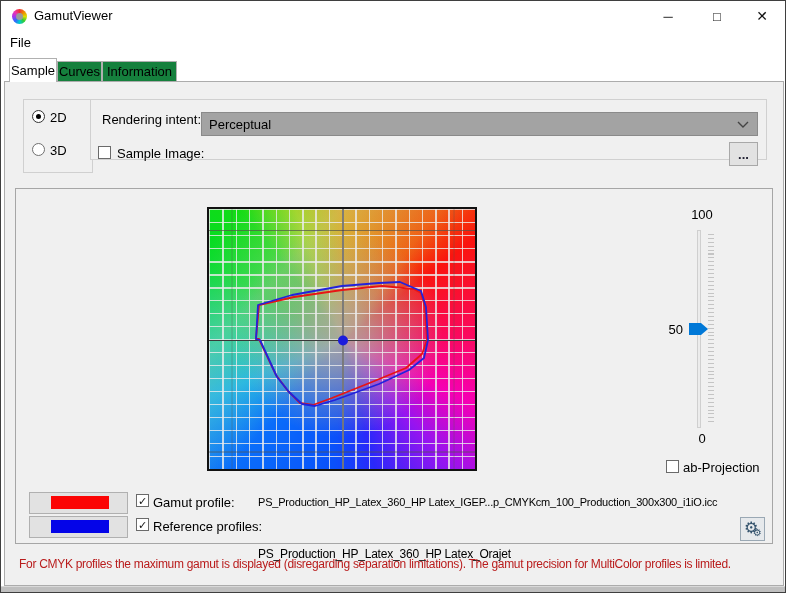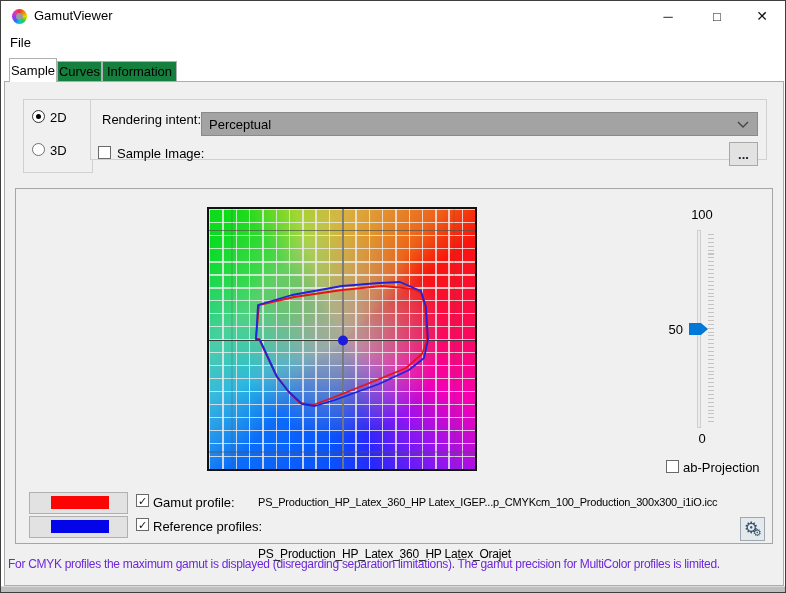--- a/index.html
+++ b/index.html
@@ -95,21 +95,21 @@
   #val-profile-sample { position:absolute; left:242px; top:307px; font-size:11px; letter-spacing:-0.2px; }
   #cb-profile-ref { left:120px; top:329px; }
   #lbl-profile-ref { position:absolute; left:137px; top:330px; }
   #val-profile-ref { position:absolute; left:242px; top:331px; font-size:12px; letter-spacing:-0.2px;margin-top:27px; }
 
   #btn-gear { position:absolute; left:724px; top:328px; width:25px; height:24px; background:#e6e9ec; border:1px solid #9aa8b4;
     overflow:hidden; }
   .gear1 { position:absolute; left:3px; top:0px; font-size:16px; color:#35546e; }
   .gear2 { position:absolute; left:12px; top:9px; font-size:10px; color:#35546e; }
 
-  #status-text { left:3px; top:475px; width:766px; font-size:12px; letter-spacing:-0.3px; color:#6d28d9; }
+  #status-text { left:14px; top:475px; width:766px; font-size:12px; letter-spacing:-0.3px; color:#b91c1c; }
 
   #bottom-strip { left:0; top:585px; width:786px; height:8px; background:#bfbfbf; border-top:1px solid #d9d9d9; }
 </style>
 </head>
 <body>
 
 <div id="win">
 
   <div id="titlebar" class="abs">
     <div id="app-icon" class="abs"></div>

